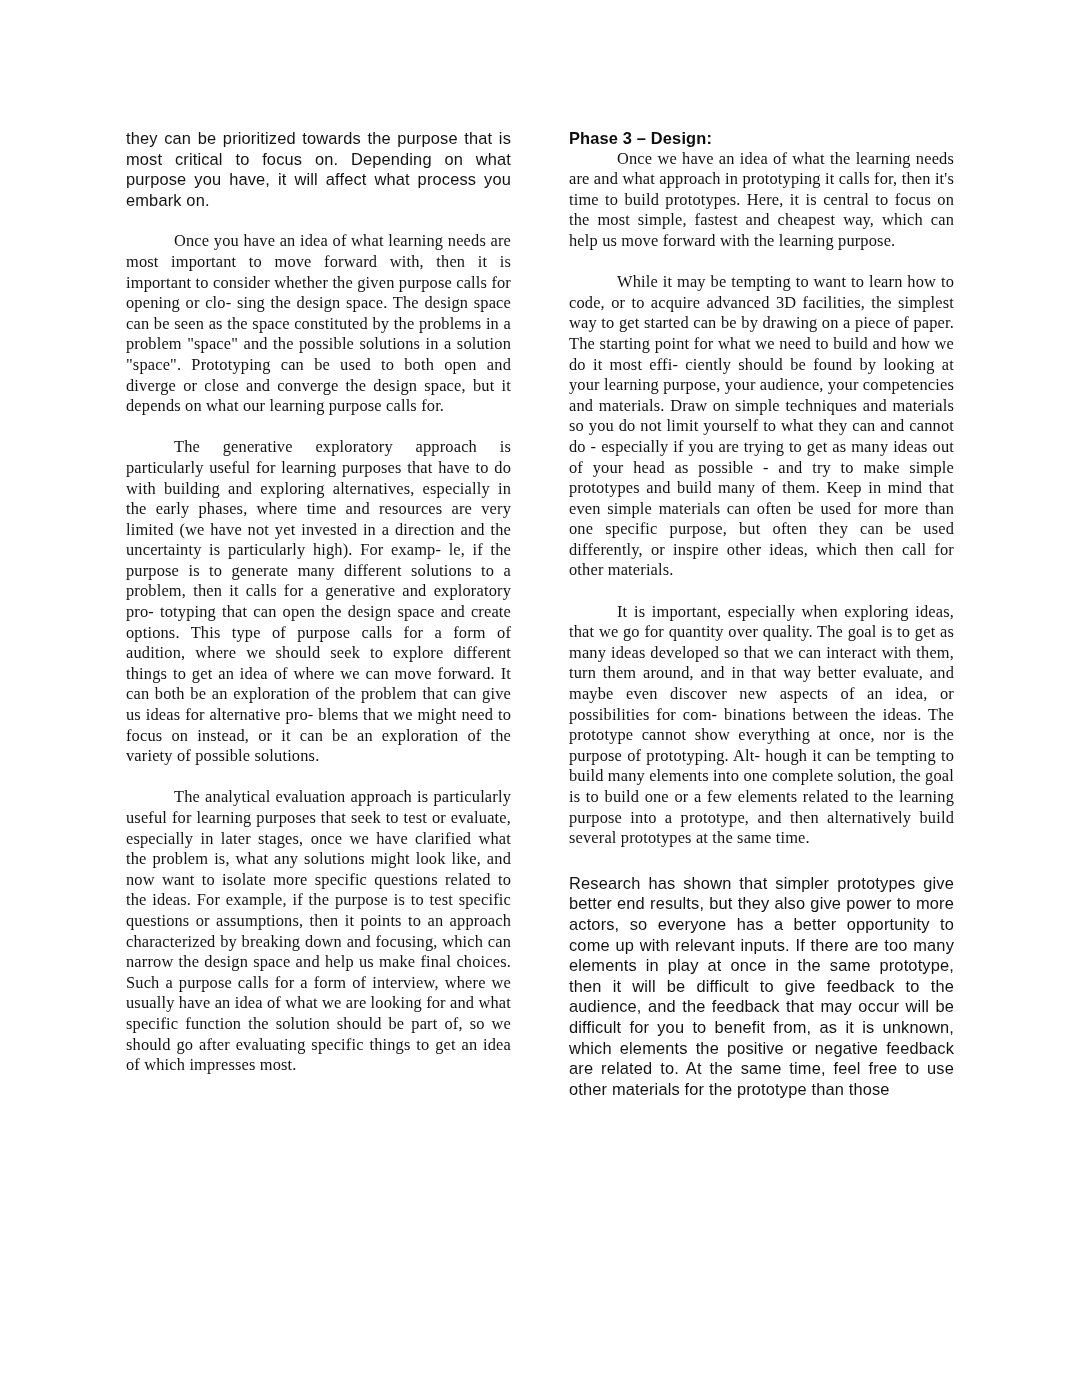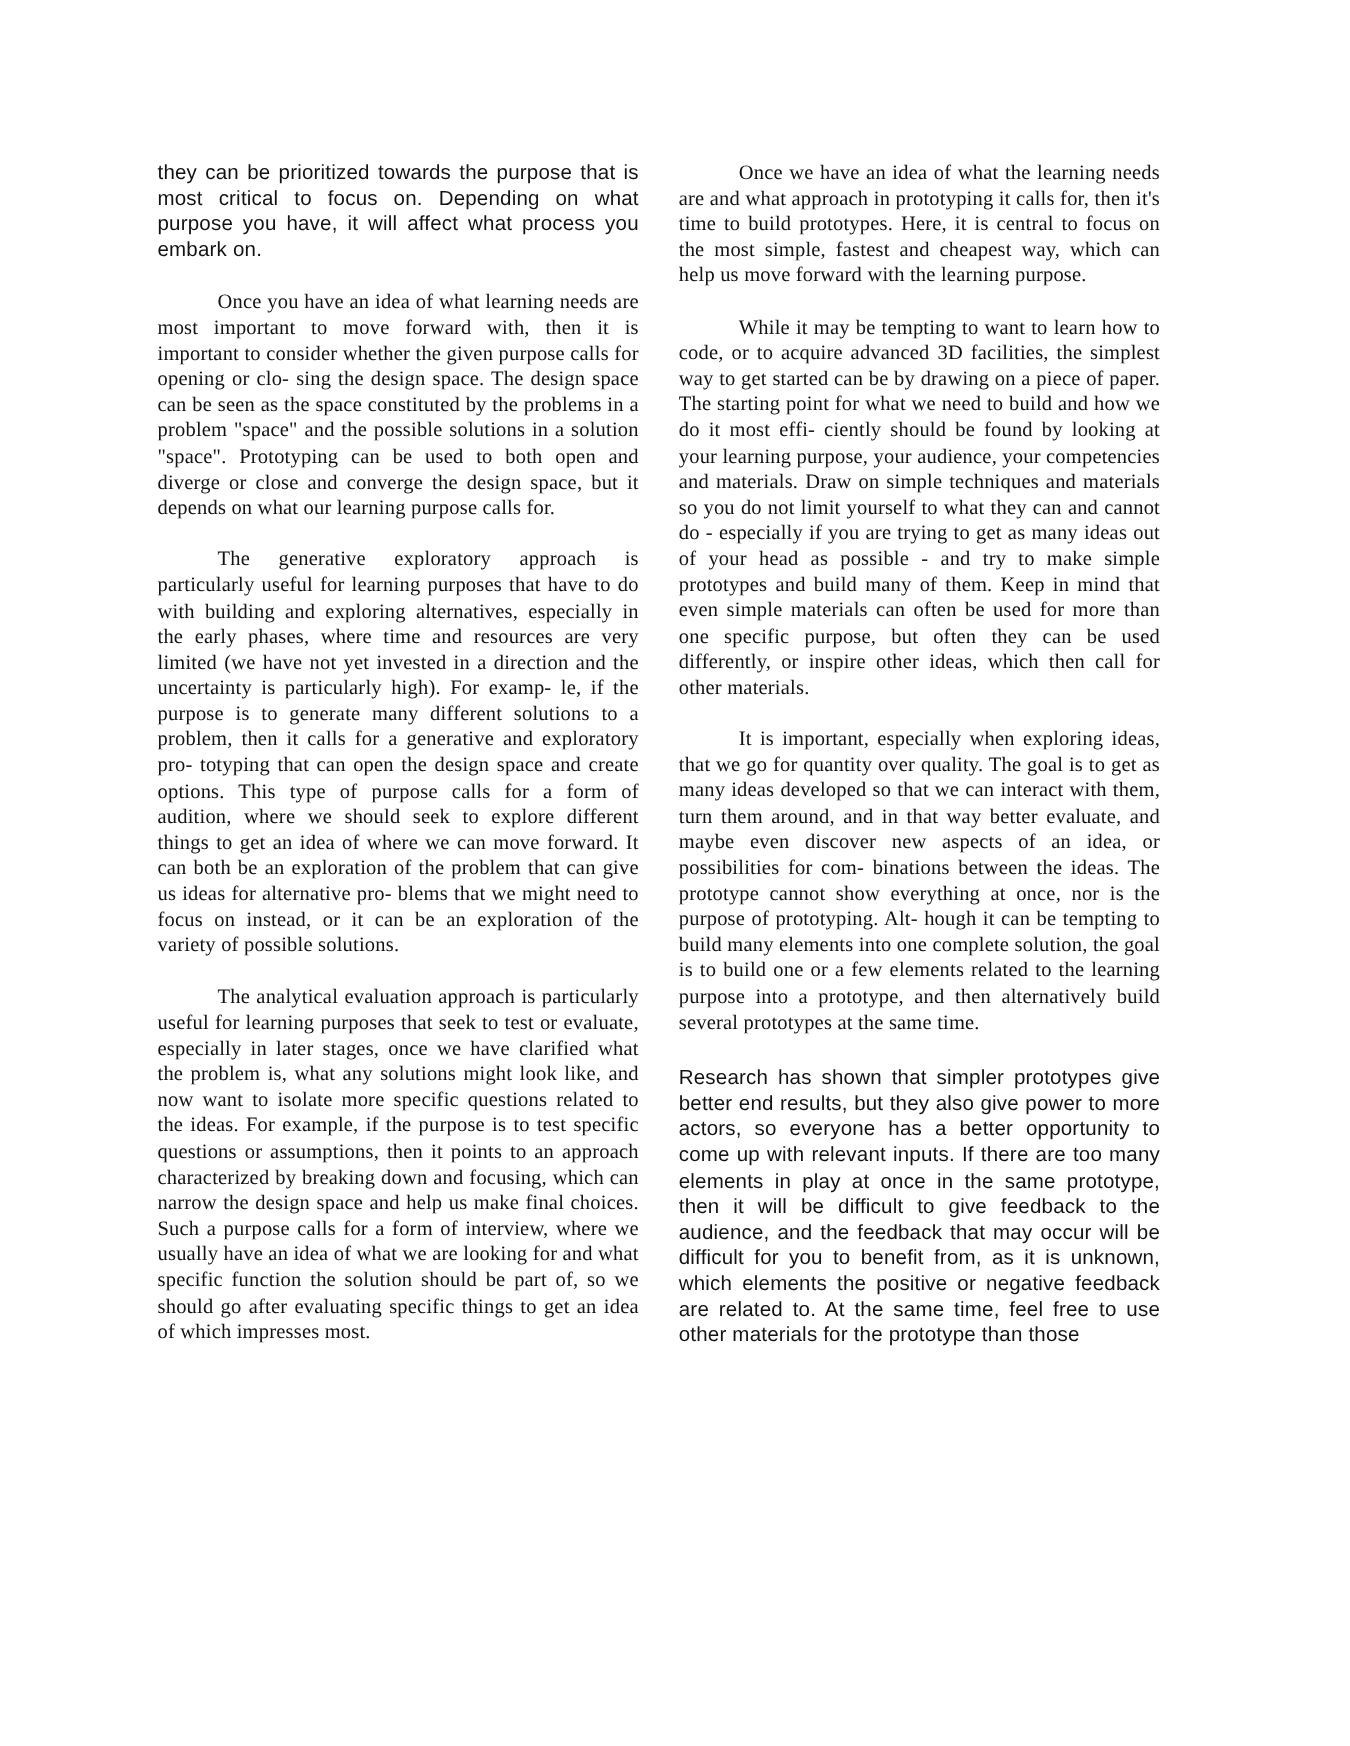--- a/index.html
+++ b/index.html
@@ -23,21 +23,21 @@
     box-sizing: border-box;
   }
 
   .columns {
     position: absolute;
     left: 126px;
     top: 128px;
     width: 827px;
     display: flex;
     flex-direction: row;
-    gap: 32px;
+    gap: 58px;
   }
 
   .column {
     width: 385px;
     flex: 0 0 385px;
   }
 
   .para {
     margin: 0;
     font-size: 16.4px;
@@ -98,20 +98,21 @@
       <p class="para indent">The generative exploratory approach is particularly useful for learning purposes that have to do with building and exploring alternatives, especially in the early phases, where time and resources are very limited (we have not yet invested in a direction and the uncertainty is particularly high). For examp- le, if the purpose is to generate many different solutions to a problem, then it calls for a generative and exploratory pro- totyping that can open the design space and create options. This type of purpose calls for a form of audition, where we should seek to explore different things to get an idea of where we can move forward. It can both be an exploration of the problem that can give us ideas for alternative pro- blems that we might need to focus on instead, or it can be an exploration of the variety of possible solutions.</p>
 
       <div class="gap-sm"></div>
 
       <p class="para indent">The analytical evaluation approach is particularly useful for learning purposes that seek to test or evaluate, especially in later stages, once we have clarified what the problem is, what any solutions might look like, and now want to isolate more specific questions related to the ideas. For example, if the purpose is to test specific questions or assumptions, then it points to an approach characterized by breaking down and focusing, which can narrow the design space and help us make final choices. Such a purpose calls for a form of interview, where we usually have an idea of what we are looking for and what specific function the solution should be part of, so we should go after evaluating specific things to get an idea of which impresses most.</p>
 
     </div>
 
     <div class="column">
 
+      <p class="heading">Phase 3 – Design:</p>
 
       <p class="para indent">Once we have an idea of what the learning needs are and what approach in prototyping it calls for, then it's time to build prototypes. Here, it is central to focus on the most simple, fastest and cheapest way, which can help us move forward with the learning purpose.</p>
 
       <div class="gap-sm"></div>
 
       <p class="para indent">While it may be tempting to want to learn how to code, or to acquire advanced 3D facilities, the simplest way to get started can be by drawing on a piece of paper. The starting point for what we need to build and how we do it most effi- ciently should be found by looking at your learning purpose, your audience, your competencies and materials. Draw on simple techniques and materials so you do not limit yourself to what they can and cannot do - especially if you are trying to get as many ideas out of your head as possible - and try to make simple prototypes and build many of them. Keep in mind that even simple materials can often be used for more than one specific purpose, but often they can be used differently, or inspire other ideas, which then call for other materials.</p>
 
       <div class="gap-sm"></div>
 
       <p class="para indent">It is important, especially when exploring ideas, that we go for quantity over quality. The goal is to get as many ideas developed so that we can interact with them, turn them around, and in that way better evaluate, and maybe even discover new aspects of an idea, or possibilities for com- binations between the ideas. The prototype cannot show everything at once, nor is the purpose of prototyping. Alt- hough it can be tempting to build many elements into one complete solution, the goal is to build one or a few elements related to the learning purpose into a prototype, and then alternatively build several prototypes at the same time.</p>

